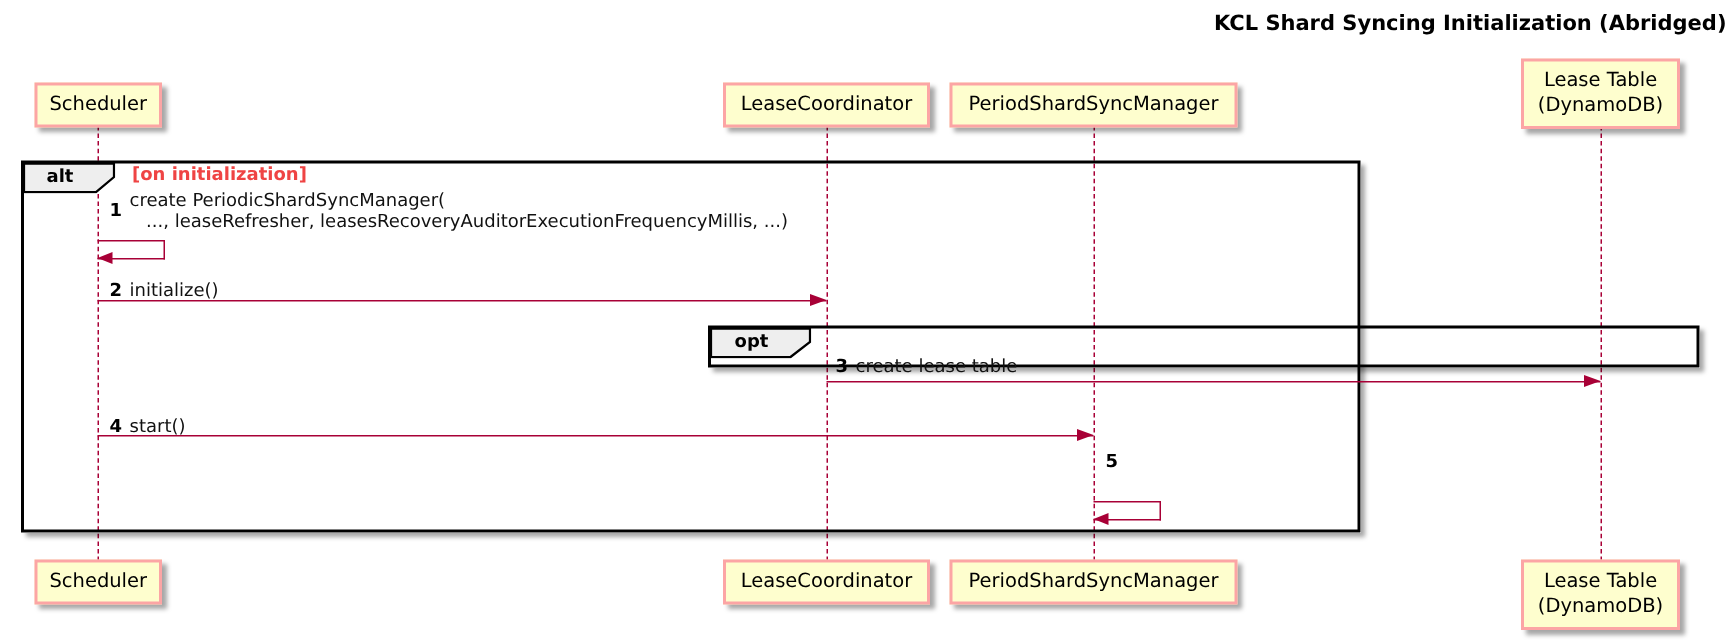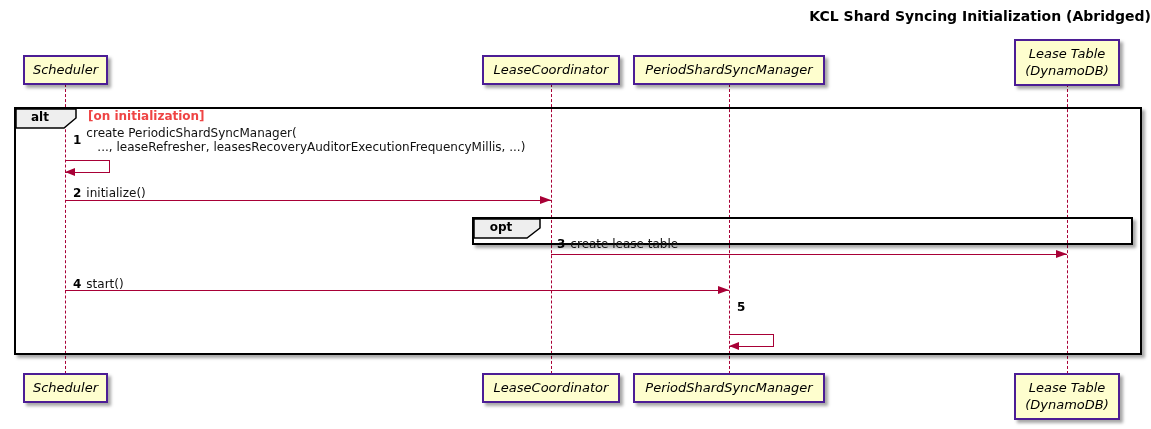--- a/index.html
+++ b/index.html
@@ -24,32 +24,31 @@
     width: 0;
     border-left: 1px dashed #A80036;
     top: 84px;
     height: 290px;
     z-index: 1;
   }
   .participant {
     position: absolute;
     box-sizing: border-box;
     background: #FEFECE;
-    border: 2px solid #4c1d95;
+    border: 2px solid #fca5a5;
     box-shadow: 3px 3px 3px rgba(0,0,0,0.35);
     display: flex;
     flex-direction: column;
     align-items: center;
     justify-content: center;
     font-size: 13px;
     color: #000;
     line-height: 1.3;
     z-index: 3;
     text-align: center;
-    font-style: italic;
   }
   .frame {
     position: absolute;
     box-sizing: border-box;
     border: 2px solid #000;
     box-shadow: 3px 3px 3px rgba(0,0,0,0.35);
     background: transparent;
     z-index: 2;
   }
   .pentagon {
@@ -141,21 +140,21 @@
     <span>LeaseCoordinator</span>
   </div>
   <div class="participant" style="left:633px; top:55px; width:192px; height:30px;">
     <span>PeriodShardSyncManager</span>
   </div>
   <div class="participant" style="left:1014px; top:39px; width:106px; height:47px;">
     <span>Lease Table</span>
     <span>(DynamoDB)</span>
   </div>
 
-  <div class="frame" style="left:14px; top:107px; width:1128px; height:248px;">
+  <div class="frame" style="left:14px; top:107px; width:893px; height:248px;">
     <svg class="pentagon" width="62" height="21">
       <polygon points="1,1 61,1 61,10 49,20 1,20" fill="#EEEEEE" stroke="#000000" stroke-width="1.5"></polygon>
     </svg>
     <span class="pentagon-label">alt</span>
   </div>
   <div class="condition" style="left:88px; top:109px;">[on initialization]</div>
 
   <div class="msg" style="left:73px; top:126px;">
     <span class="num">1</span>
     <span>

